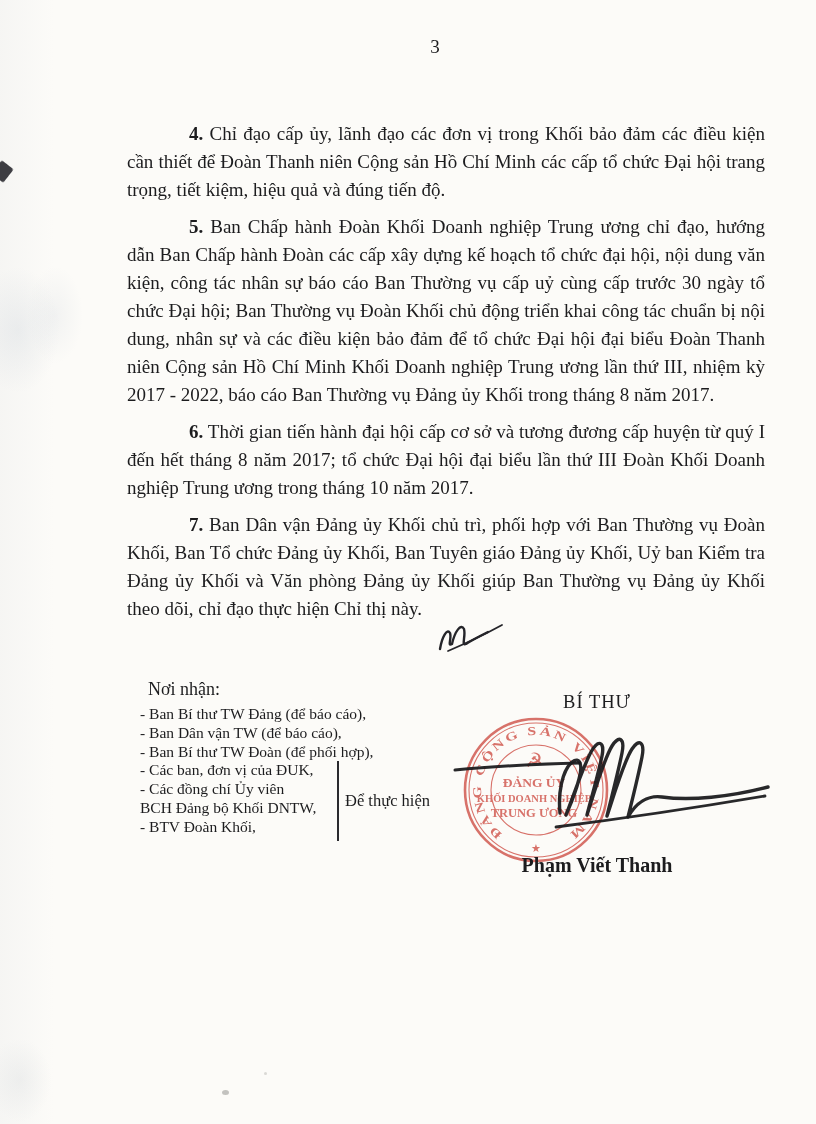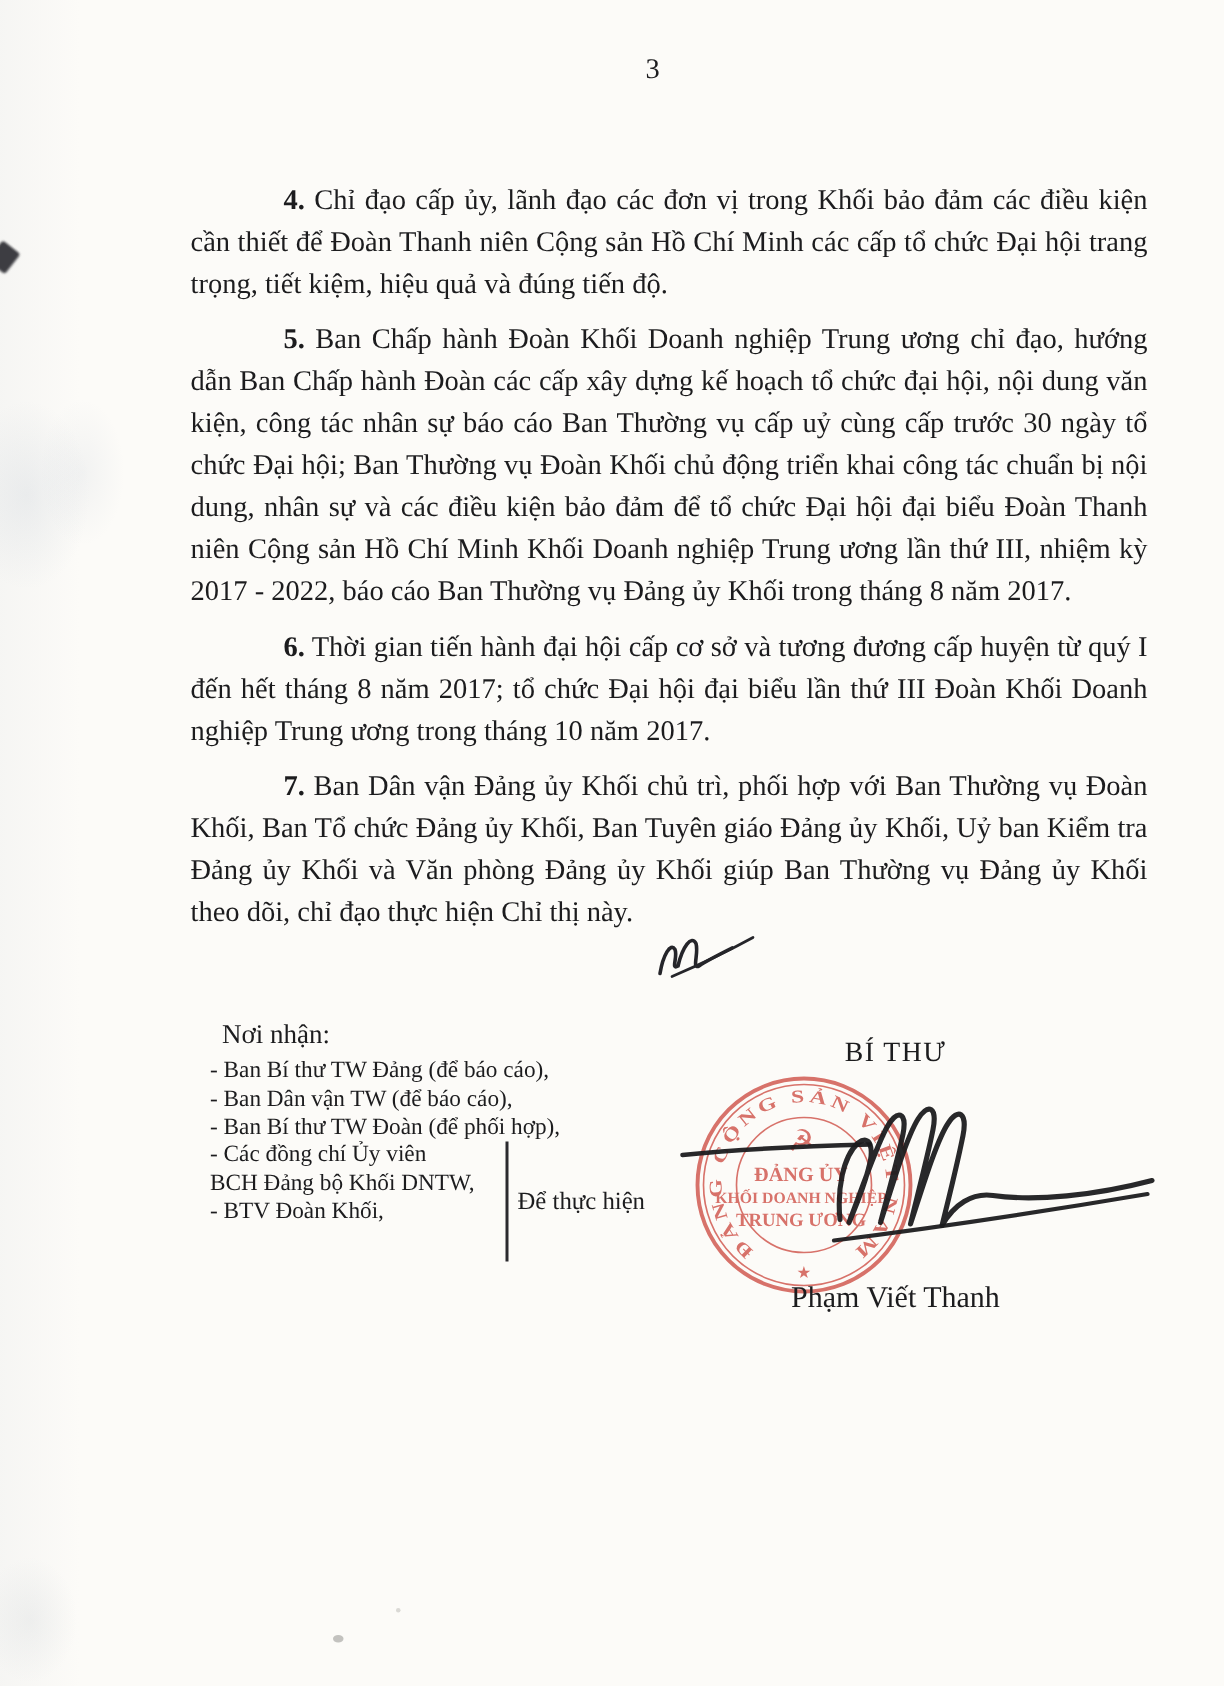--- a/index.html
+++ b/index.html
@@ -60,21 +60,21 @@
   }
 
   .sig-block{
     position:absolute;left:437px;top:676px;width:320px;
     text-align:center;
   }
   .sig-authority{font-size:19.5px;font-weight:bold;letter-spacing:.5px;}
   .sig-title{font-size:18.5px;margin-top:16px;letter-spacing:1px;}
   .signer-name{
     position:absolute;left:437px;top:854px;width:320px;
-    text-align:center;font-size:20px;font-weight:normal;
+    text-align:center;font-size:20px;font-weight:bold;
   }
 
   .stamp-svg{position:absolute;left:457px;top:711px;}
   .stamp-svg *{font-family:"Liberation Serif","DejaVu Serif",serif;}
   .signature-svg{position:absolute;left:440px;top:715px;}
   .signature-svg path{stroke:#1b1b1d;fill:none;stroke-linecap:round;stroke-linejoin:round;opacity:.94;}
 </style>
 </head>
 <body>
 
@@ -97,20 +97,21 @@
   <svg class="initials-svg" width="82" height="50" viewBox="0 0 82 50">
     <path d="M12,37 C14,25 19,16 22,21 C24,26 19,35 24,32 C27,19 33,11 36,17 C38,24 33,34 38,32 C44,28 52,24 60,20" stroke-width="2.4"></path>
     <path d="M20,39 C34,33 54,24 74,13" stroke-width="1.8"></path>
   </svg>
 
   <div class="recipients">
     <div class="rtitle">Nơi nhận:</div>
     <div class="ritem">- Ban Bí thư TW Đảng (để báo cáo),</div>
     <div class="ritem">- Ban Dân vận TW (để báo cáo),</div>
     <div class="ritem">- Ban Bí thư TW Đoàn (để phối hợp),</div>
+    <div class="ritem">- Các ban, đơn vị của ĐUK,</div>
     <div class="ritem">- Các đồng chí Ủy viên</div>
     <div class="ritem">BCH Đảng bộ Khối DNTW,</div>
     <div class="ritem">- BTV Đoàn Khối,</div>
   </div>
   <div class="brace-line"></div>
   <div class="brace-note">Để thực hiện</div>
 
   <div class="sig-block">
     <div class="sig-title">BÍ THƯ</div>
   </div>

